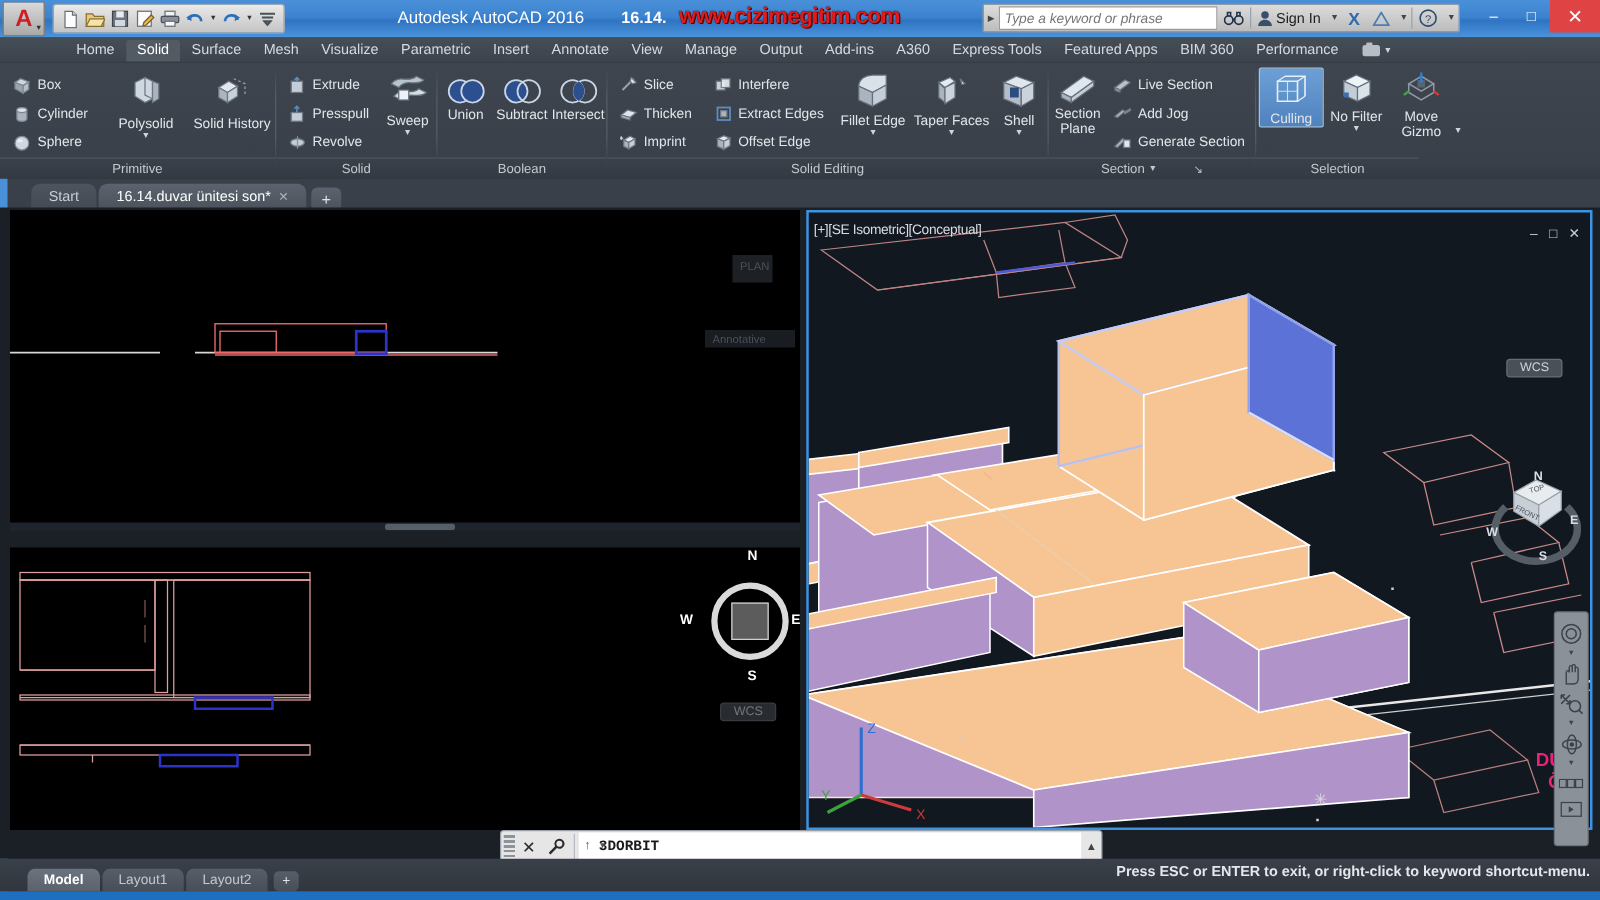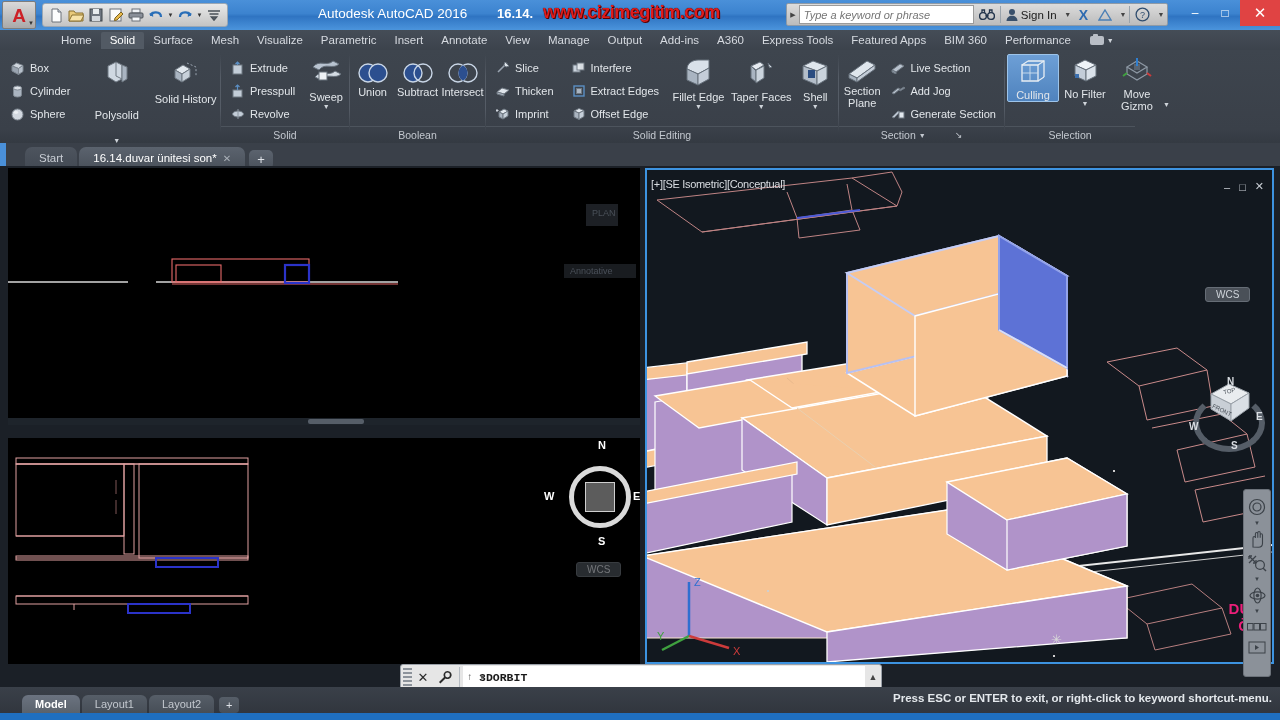--- a/index.html
+++ b/index.html
@@ -456,21 +456,21 @@
           <div class="small-item">
             <span class="ic">
               <svg width="15" height="15" viewBox="0 0 15 15">
                   <circle cx="7.5" cy="7.5" r="5.5" fill="#d2d8e0" stroke="#7f8892"></circle>
                   <ellipse cx="6" cy="5.5" rx="2.2" ry="1.4" fill="#f1f4f7" opacity="0.8"></ellipse>
                 </svg>
             </span>
             <span class="lbl">Sphere</span>
           </div>
         </div>
-        <div class="big-item w72" style="margin-left:4px;gap:16px;">
+        <div class="big-item w72" style="margin-left:4px;">
           <span class="ic">
             <svg width="34" height="34" viewBox="0 0 34 34">
                 <path d="M8 9l8-4 6 3v14l-6 3-8-5z" fill="#cfd8e2" stroke="#6f7882"></path>
                 <path d="M16 5v14l6 3" fill="none" stroke="#6f7882"></path>
                 <path d="M22 8l5 2v12l-5 3z" fill="#a9b4c1" stroke="#6f7882"></path>
               </svg>
           </span>
           <span class="lbl">Polysolid</span>
           <span class="drop-caret">▼</span>
         </div>
@@ -479,20 +479,21 @@
             <svg width="34" height="34" viewBox="0 0 34 34">
                 <path d="M6 13l8-5 7 4-8 5z" fill="#e2e8ee" stroke="#6f7882"></path>
                 <path d="M6 13v8l7 4v-8z" fill="#aab5c2" stroke="#6f7882"></path>
                 <path d="M13 17l8-5v8l-8 5z" fill="#c8d1da" stroke="#6f7882"></path>
                 <path d="M18 6l9 4v9" fill="none" stroke="#9aa4b0" stroke-dasharray="2 2"></path>
               </svg>
           </span>
           <span class="lbl">Solid History</span>
         </div>
       </div>
+      <div class="panel-title">Primitive</div>
     </div>
     <div class="panel-div"></div>
 
     <div class="panel" style="width:128px">
       <div class="panel-body">
         <div class="small-col">
           <div class="small-item">
             <span class="ic">
               <svg width="14" height="14" viewBox="0 0 14 14">
                   <rect x="2" y="4" width="9" height="9" fill="#c3cdd8" stroke="#6f7882"></rect>

